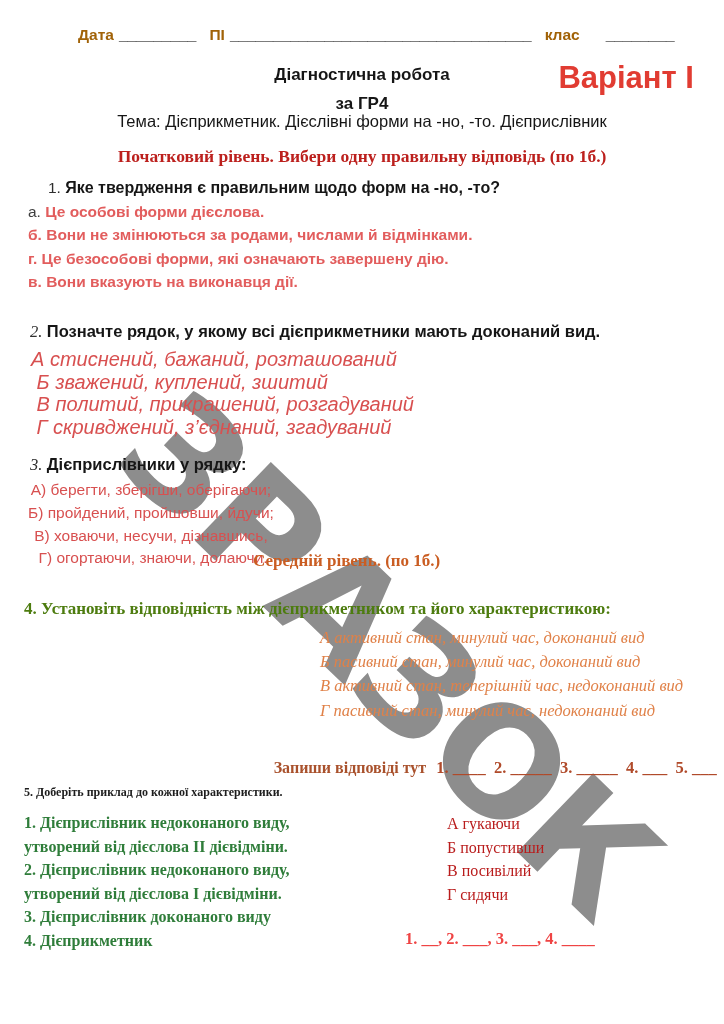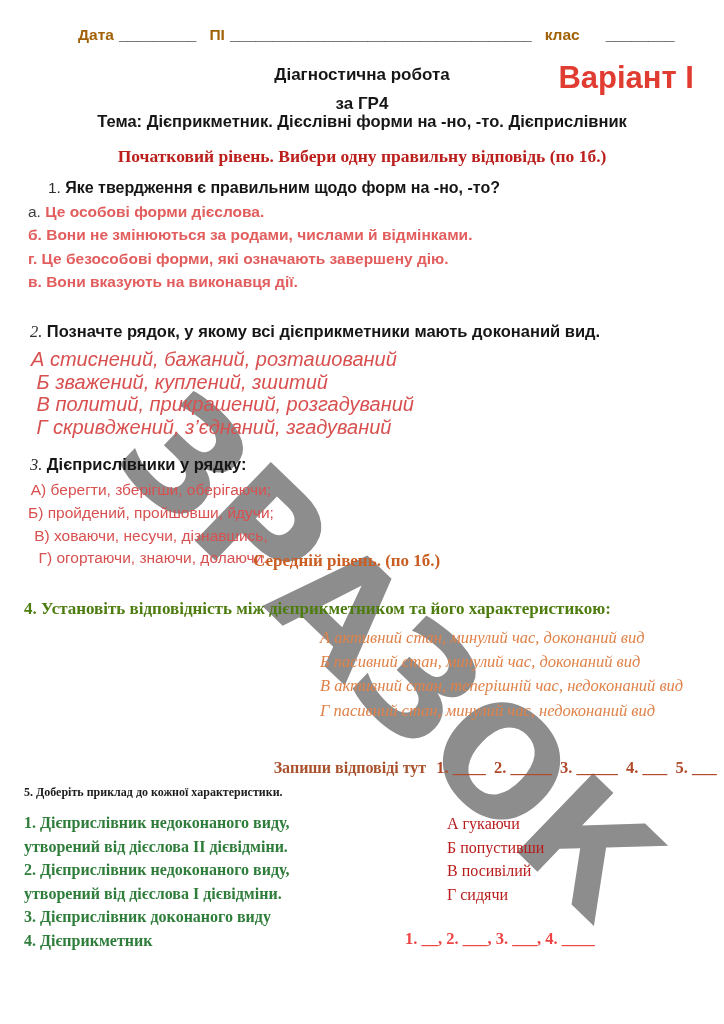--- a/index.html
+++ b/index.html
@@ -26,21 +26,21 @@
   .header-row .blank { letter-spacing:0; color:#111;margin-left:26px; }
   .header-row .gap-s { margin-left:5px; }
   .header-row .gap-m { margin-left:13px; }
 
   
   .doc-title { position:absolute; left:0; right:0; top:60px; text-align:center;
                font-weight:700; font-size:17px; line-height:29px; color:#161616; }
   .variant { position:absolute; right:30px; top:60px;
              font-weight:700; font-size:31px; color:#e13c32; }
   .theme { position:absolute; left:0; right:0; top:112px; text-align:center;
-           font-weight:700; font-size:16.5px; color:#161616; }
+           font-weight:400; font-size:16.5px; color:#161616; }
 
   .level1-heading { position:absolute; left:0; right:0; top:146px; text-align:center;
                     font-family:"Liberation Serif", serif; font-weight:700;
                     font-size:17.5px; color:#bc201d; }
 
   
   .q1-head { position:absolute; left:48px; top:179px; font-size:15.5px; }
   .q1-head .qnum { color:#2e2e2e; }
   .q1-head .qtext { font-weight:700; font-size:16px; color:#161616; }
   .q1-opts { position:absolute; left:28px; top:200px; font-weight:700;

